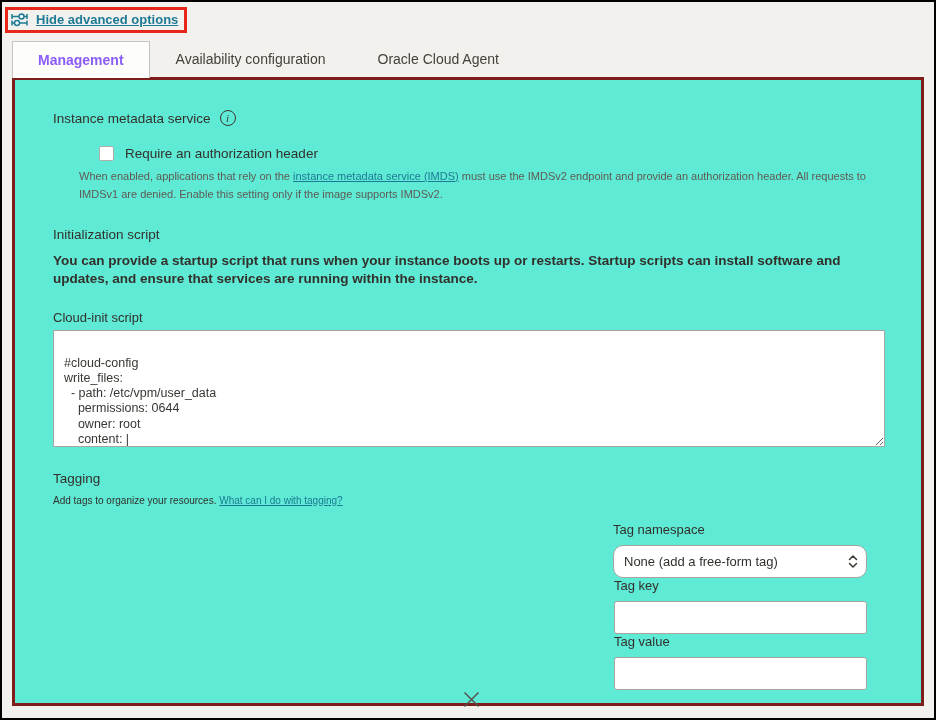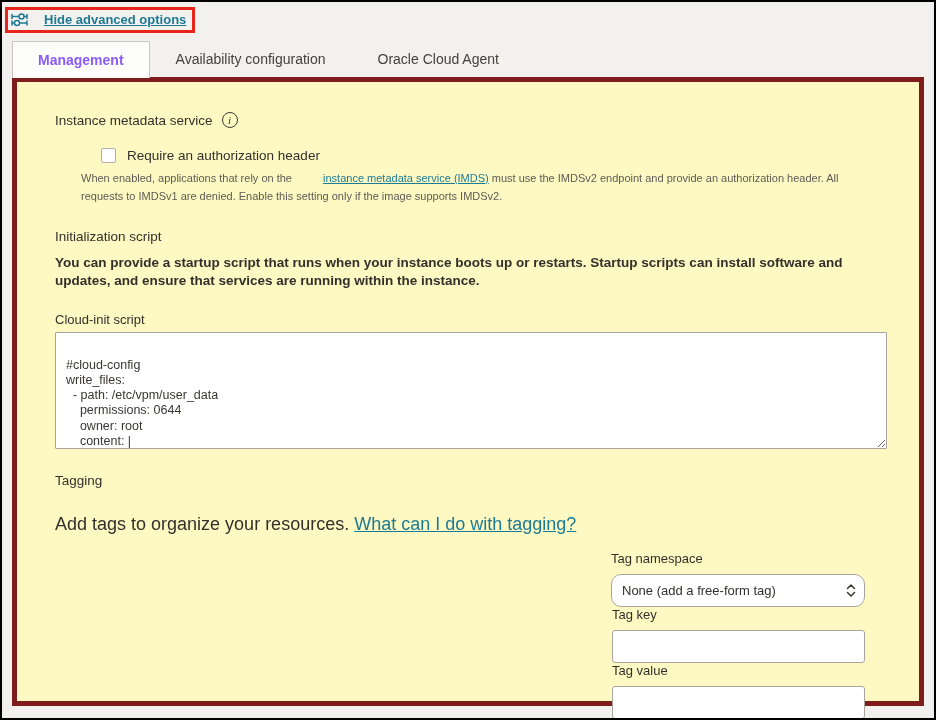--- a/index.html
+++ b/index.html
@@ -11,21 +11,21 @@
   .screen {
     width:936px; height:720px;
     border:2px solid #000;
     background:#f3f1ed;
     position:relative;
     overflow:hidden;
   }
 
   
   .adv-toggle {
-    display:inline-flex; align-items:center; gap:16px;
+    display:inline-flex; align-items:center; gap:8px;
     margin:5px 0 0 3px;
     border:3px solid #e8251a;
     padding:1px 6px 2px 3px;
     background:transparent;
     cursor:pointer;
   }
   .adv-toggle a {
     color:#1d7a94; font-size:13px; font-weight:bold;
     text-decoration:underline; cursor:pointer;
   }
@@ -47,22 +47,22 @@
   .tab.active {
     background:#fdfdfb;
     border-color:#c8c4be;
     font-weight:bold; color:#8b5cf6;
     margin-bottom:-1px;
   }
 
   
   .panel {
     margin:0 10px; height:629px;
-    background:#fef9c3;
-    border:5px solid #7f1d1d;
+    background:#5eead4;
+    border:3px solid #7f1d1d;
     padding:30px 46px 0 38px;
     position:relative; z-index:1;
     color:#33302c;
   }
 
   .section-title { font-size:13.5px; color:#33302c; display:flex; align-items:center; gap:9px; }
   .info-icon {
     width:16px; height:16px; border:1px solid #3c3833; border-radius:50%;
     display:inline-flex; align-items:center; justify-content:center;
     font-family:"Liberation Serif", serif; font-style:italic; font-size:11px;
@@ -73,21 +73,21 @@
   .checkbox {
     width:15px; height:15px; background:#fff;
     border:1px solid #b3afa8; border-radius:2px; flex:0 0 auto;
   }
   .check-row span.lbl { font-size:13.5px; color:#33302c; }
 
   .help {
     margin:7px 0 0 26px; max-width:836px;
     font-size:11px; line-height:1.6; color:#5f5a54;
   }
-  a.link { color:#1d7a94; text-decoration:underline; cursor:pointer;margin-left:28px; }
+  a.link { color:#1d7a94; text-decoration:underline; cursor:pointer; }
 
   .heading { margin-top:24px; font-size:13.5px; color:#33302c; }
   .desc { margin-top:10px; font-size:13.5px; line-height:1.35; color:#33302c; max-width:842px;font-weight:bold; }
 
   .radio-row { display:flex; align-items:center; gap:42px; margin-top:27px; }
   .radio-opt { display:flex; align-items:center; gap:8px; cursor:pointer; font-size:13.5px; }
   .radio {
     width:16px; height:16px; border-radius:50%; background:#fff;
     border:1px solid #8f8b85; position:relative; flex:0 0 auto;
   }
@@ -106,21 +106,21 @@
     background:#fff; color:#3a3732;
     font-family:"Liberation Sans", "DejaVu Sans", sans-serif;
     font-size:12.5px; line-height:1.22;
     padding:25px 10px; resize:both; outline:none;
   }
   textarea.script::-webkit-scrollbar { width:15px; }
   textarea.script::-webkit-scrollbar-track { background:#fbfbfa; border-left:1px solid #e6e4e0; }
   textarea.script::-webkit-scrollbar-thumb { background:#c4c2be; border-radius:8px; border:3px solid #fbfbfa; }
   textarea.script::-webkit-scrollbar-corner { background:#f4f2ee; }
 
-  .tag-sentence { margin-top:26px; font-size:18px; color:#33302c; }
+  .tag-sentence { margin-top:9px; font-size:10px; color:#33302c; }
   .tag-sentence .sentence-link { margin-left:0; }
 
   .tag-row { display:flex; align-items:flex-end; margin-top:16px;flex-direction:column; }
   .tag-col { display:flex; flex-direction:column; margin-right:8px; }
   .tag-col label { font-size:13px; color:#33302c; margin-bottom:8px; }
   .select-wrap { position:relative; width:254px; }
   .select-wrap select {
     appearance:none; -webkit-appearance:none;
     width:100%; height:33px;
     border:1px solid #a9a59e; border-radius:10px;

